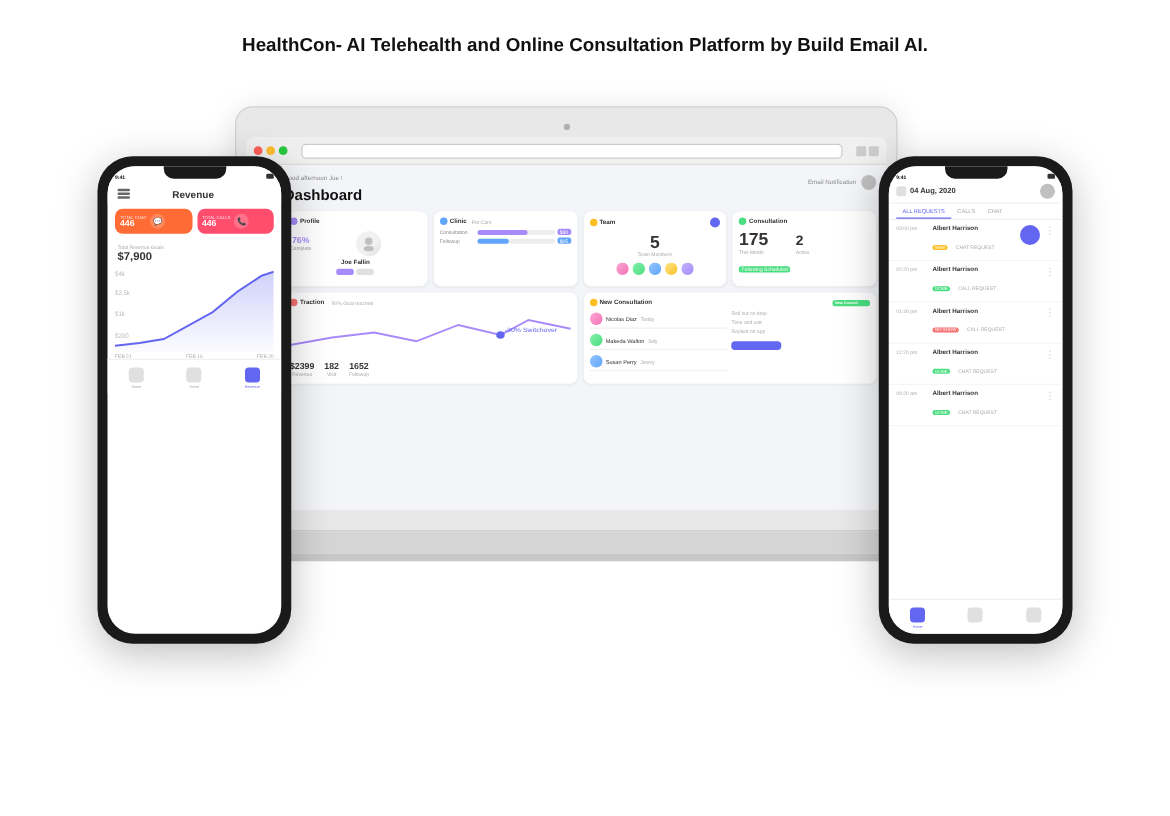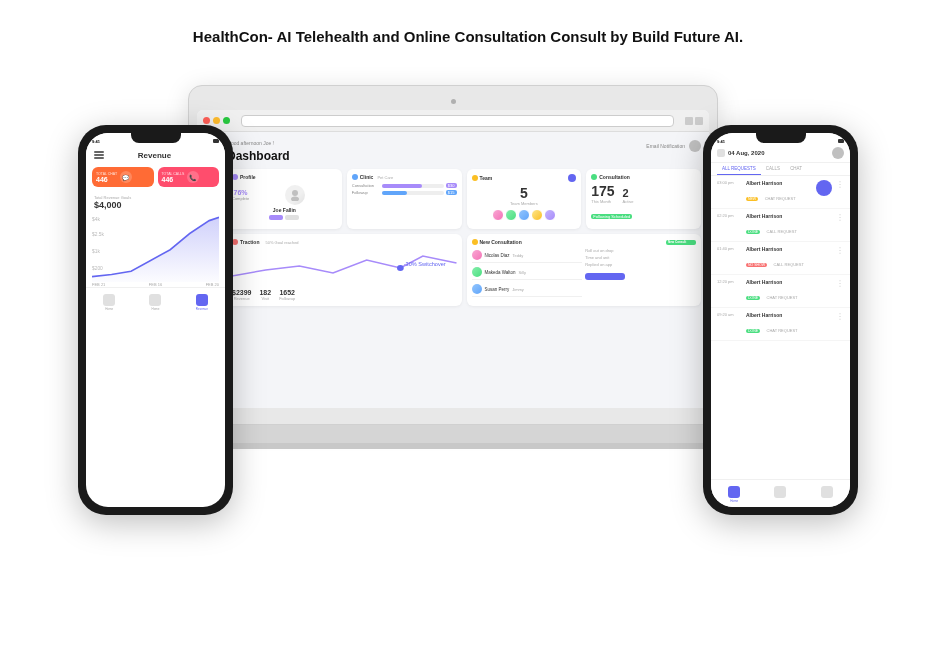--- a/index.html
+++ b/index.html
@@ -664,21 +664,21 @@
     
     .ta1 { background: linear-gradient(135deg, #f9a8d4, #f472b6); }
     .ta2 { background: linear-gradient(135deg, #86efac, #4ade80); }
     .ta3 { background: linear-gradient(135deg, #93c5fd, #60a5fa); }
     .ta4 { background: linear-gradient(135deg, #fde68a, #fbbf24); }
     .ta5 { background: linear-gradient(135deg, #c4b5fd, #a78bfa); }
   </style>
 </head>
 <body>
 
-<h1 class="page-title">HealthCon- AI Telehealth and Online Consultation Consult by Build Future AI.</h1>
+<h1 class="page-title">HealthCon- AI Telehealth and Online Consultation Platform by Build Email AI.</h1>
 
 <div class="devices-container">
 
   <div class="laptop">
     <div class="laptop-outer">
       <div class="laptop-camera-bar">
         <div class="laptop-camera"></div>
       </div>
       <div class="laptop-screen">
 
@@ -777,21 +777,21 @@
                   <div class="team-avatar ta4"></div>
                   <div class="team-avatar ta5"></div>
                 </div>
               </div>
 
               <div class="dash-card">
                 <div class="dash-card-title">
                   <div class="dash-card-icon" style="background:#4ade80"></div>
                   <span>Consultation</span>
                 </div>
-                <div style="display:flex; gap:8px; align-items:flex-end;">
+                <div style="display:flex; gap:22px; align-items:flex-end;">
                   <div>
                     <div class="consult-num">175</div>
                     <div class="consult-label">This Month</div>
                   </div>
                   <div>
                     <div class="consult-num" style="font-size:11px;">2</div>
                     <div class="consult-label">Active</div>
                   </div>
                 </div>
                 <div class="consult-badge">Following Scheduled</div>
@@ -906,21 +906,21 @@
               <div class="lp-stat-label">TOTAL CALLS</div>
               <div class="lp-stat-val">446</div>
             </div>
             <div class="lp-stat-icon">📞</div>
           </div>
         </div>
 
 
         <div class="lp-total-revenue">
           <div class="lp-tr-label">Total Revenue Goals</div>
-          <div class="lp-tr-val">$4,000</div>
+          <div class="lp-tr-val">$7,900</div>
         </div>
 
         <div class="lp-chart-area">
           <svg width="100%" height="100%" viewBox="0 0 130 65" preserveAspectRatio="none">
             <defs>
               <linearGradient id="chartGrad" x1="0" y1="0" x2="0" y2="1">
                 <stop offset="0%" stop-color="#6366f1" stop-opacity="0.3"></stop>
                 <stop offset="100%" stop-color="#6366f1" stop-opacity="0.02"></stop>
               </linearGradient>
             </defs>

